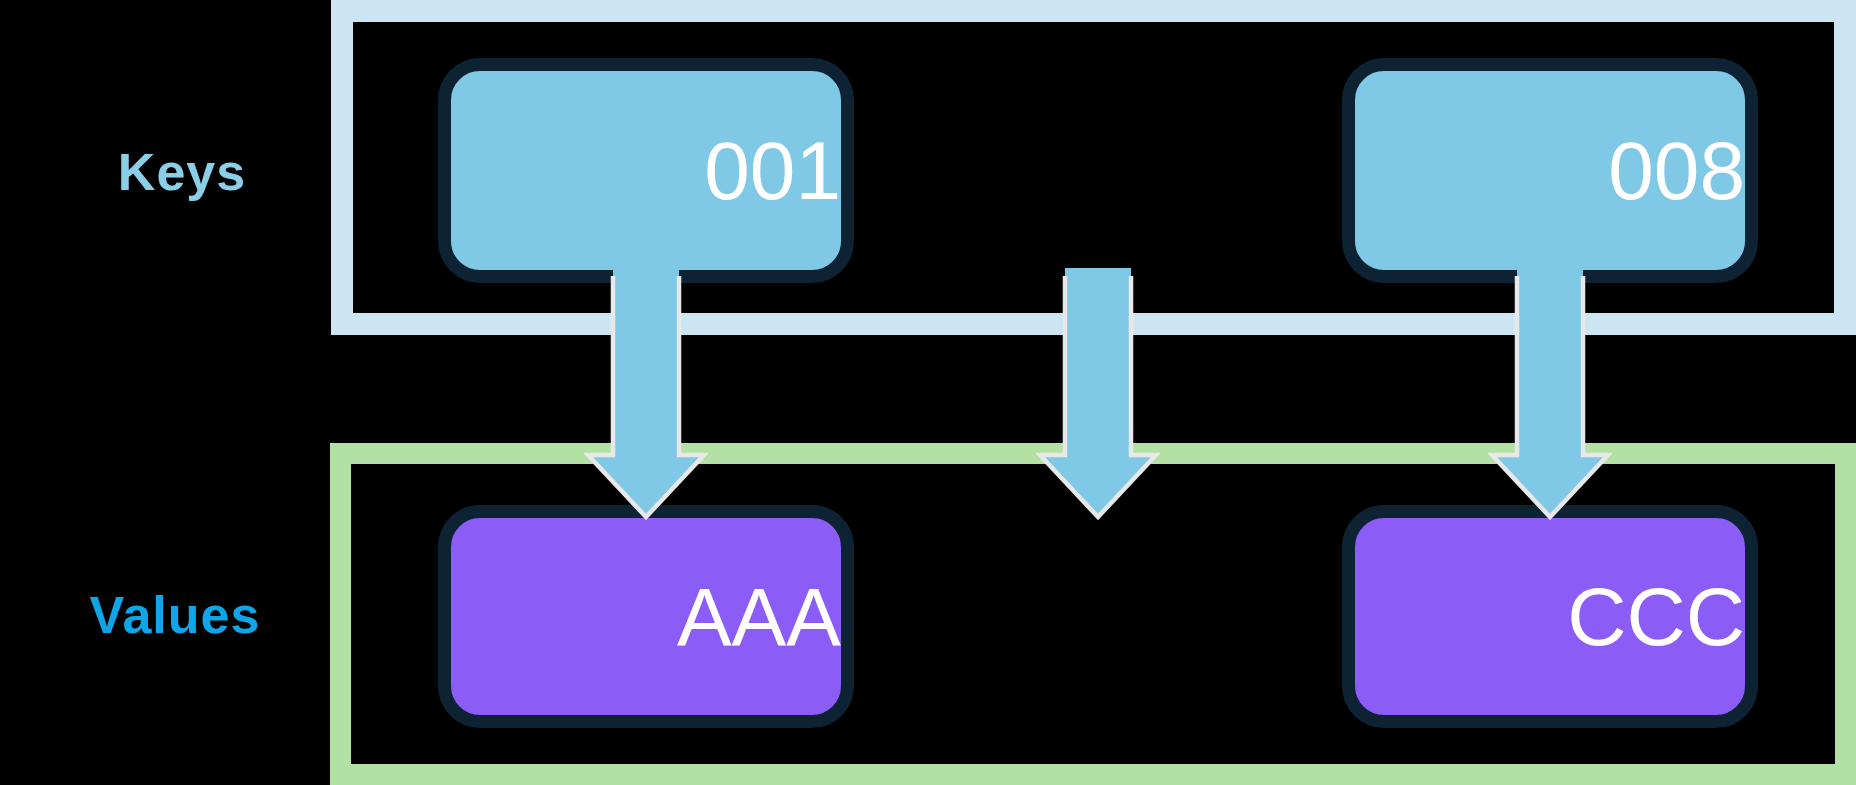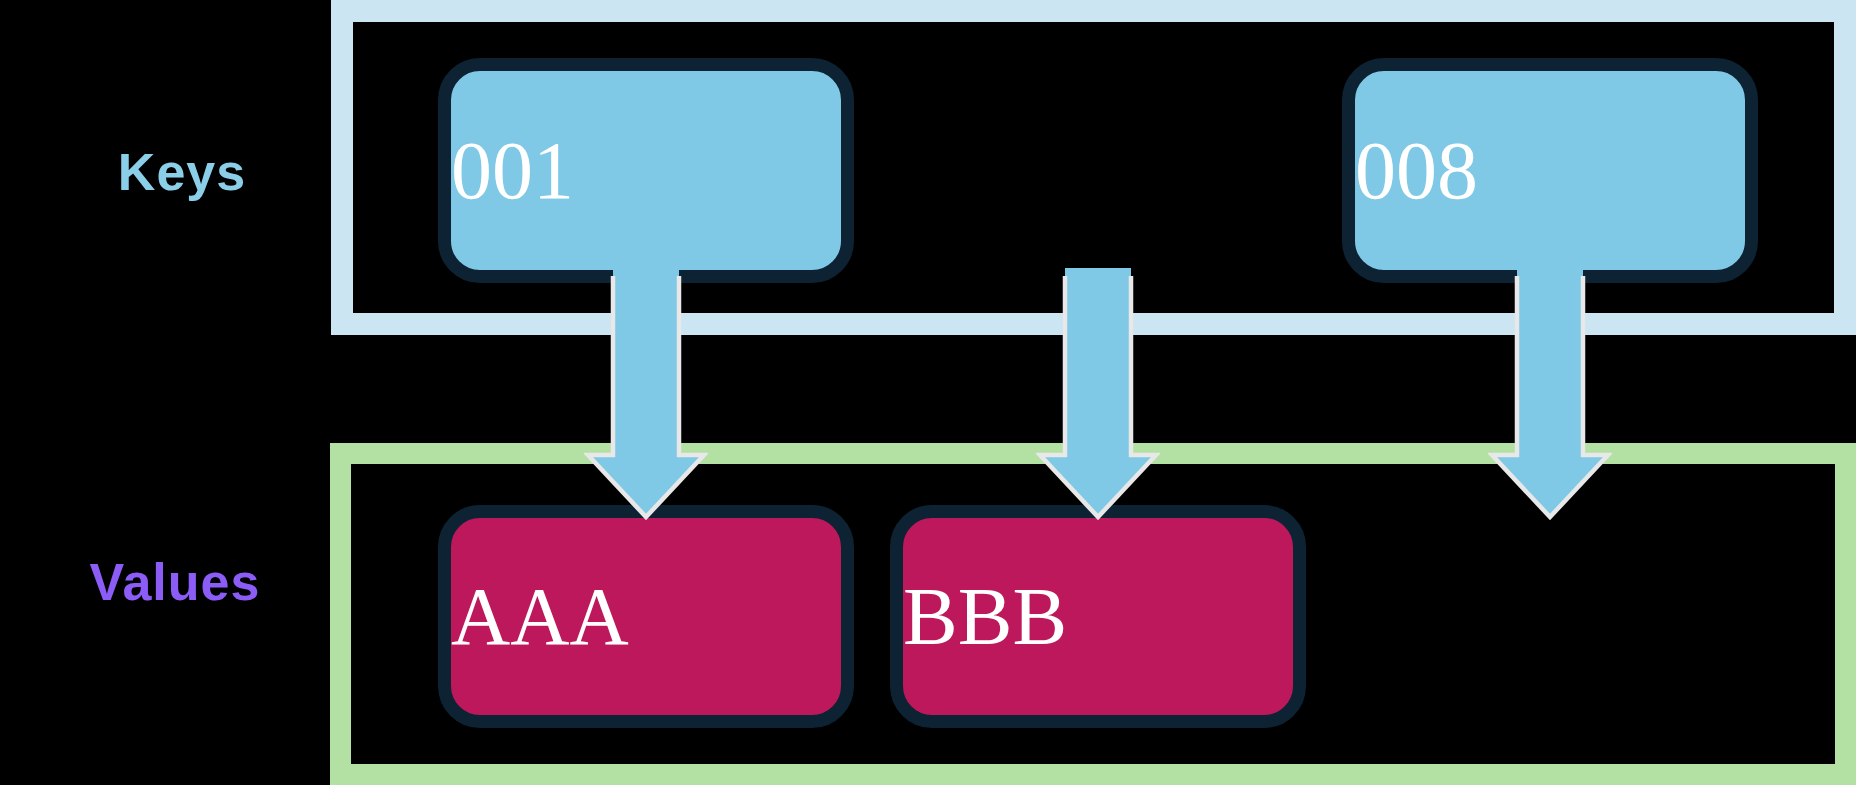--- a/index.html
+++ b/index.html
@@ -6,32 +6,32 @@
   .canvas{
     position:relative;width:1856px;height:785px;background:#000000;
     overflow:hidden;font-family:"Liberation Sans",sans-serif;
   }
   .container{position:absolute;box-sizing:border-box;background:transparent;}
   .keys-container{left:331px;top:0;width:1525px;height:335px;border:22px solid #CBE5F3;}
   .values-container{left:330px;top:443px;width:1526px;height:342px;border:21px solid #B3E0A3;}
   .node{
     position:absolute;width:416px;box-sizing:border-box;
     border:13px solid #0D2233;border-radius:42px;
-    display:flex;align-items:center;justify-content:flex-start;
-    color:#FFFFFF;font-size:82px;font-weight:400;font-family:Liberation Serif, serif;
+    display:flex;align-items:center;justify-content:flex-end;
+    color:#FFFFFF;font-size:82px;font-weight:400;
   }
   .key-node{top:58px;height:225px;background:#80C9E6;}
-  .value-node{top:505px;height:223px;background:#be185d;}
+  .value-node{top:505px;height:223px;background:#8b5cf6;}
   .pos-1{left:438px;} .pos-2{left:890px;} .pos-3{left:1342px;}
   .side-label{
     position:absolute;transform:translate(-50%,-50%);
     font-size:52px;font-weight:700;letter-spacing:1px;white-space:nowrap;
   }
   .keys-label{left:182px;top:172px;color:#8BCEE8;}
-  .values-label{left:175px;top:582px;color:#8b5cf6;}
+  .values-label{left:175px;top:615px;color:#0ea5e9;}
   .arrow{position:absolute;top:268px;width:124px;height:253px;}
   .arr-1{left:584px;} .arr-2{left:1036px;} .arr-3{left:1488px;}
 </style>
 </head>
 <body>
 
 <div class="canvas">
 
   <div class="container keys-container"></div>
 
@@ -43,22 +43,22 @@
   <div class="node key-node pos-1">
     <span>001</span>
   </div>
   <div class="node key-node pos-3">
     <span>008</span>
   </div>
 
   <div class="node value-node pos-1">
     <span>AAA</span>
   </div>
-  <div class="node value-node pos-2">
-    <span>BBB</span>
+  <div class="node value-node pos-3">
+    <span>CCC</span>
   </div>
 
   <svg class="arrow arr-1" viewBox="0 0 124 253" xmlns="http://www.w3.org/2000/svg">
     <path d="M29,0 L29,187 L4,187 L62,249 L120,187 L95,187 L95,0 Z" fill="#80C9E6"></path>
     <path d="M29,8 L29,187 L4,187 L62,249 L120,187 L95,187 L95,8" fill="none" stroke="#E8E8E8" stroke-width="4.5" stroke-linejoin="miter"></path>
   </svg>
   <svg class="arrow arr-2" viewBox="0 0 124 253" xmlns="http://www.w3.org/2000/svg">
     <path d="M29,0 L29,187 L4,187 L62,249 L120,187 L95,187 L95,0 Z" fill="#80C9E6"></path>
     <path d="M29,8 L29,187 L4,187 L62,249 L120,187 L95,187 L95,8" fill="none" stroke="#E8E8E8" stroke-width="4.5" stroke-linejoin="miter"></path>
   </svg>

